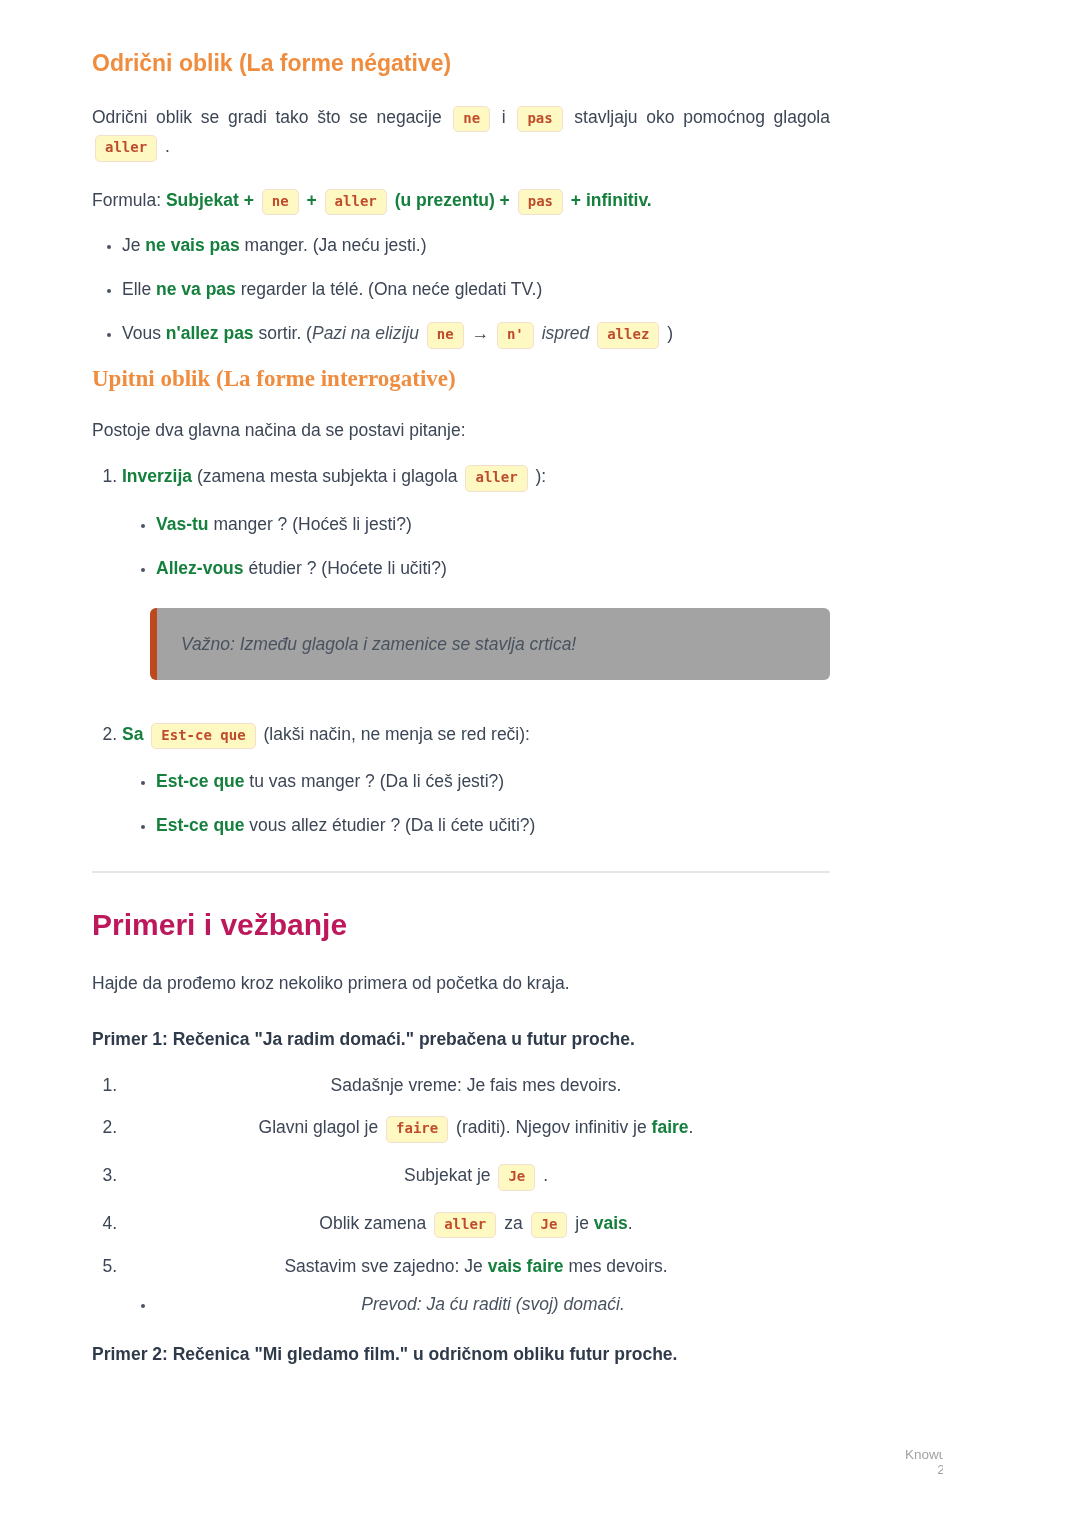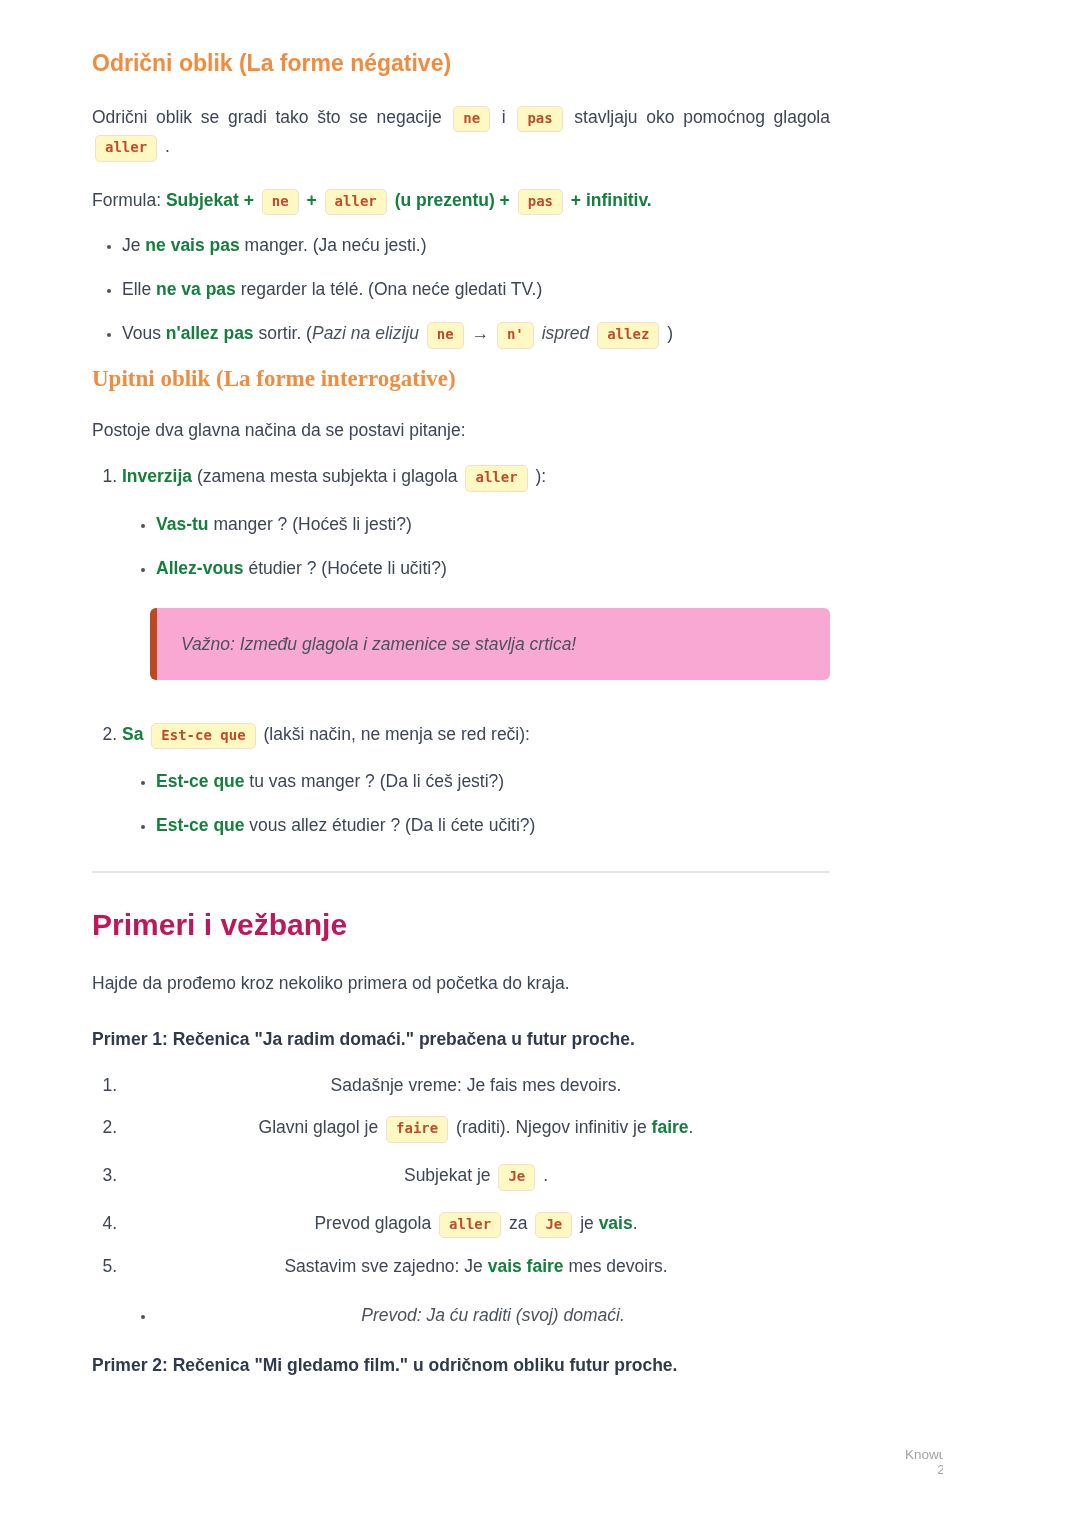--- a/index.html
+++ b/index.html
@@ -43,37 +43,37 @@
   ul.bullets > li::marker { color:#4a5361; font-size:14px; }
 
   ol.main { list-style:decimal; padding-left:30px; margin:14px 0 0 0; }
   ol.main > li { font-size:17.5px; line-height:2.15; margin-bottom:0; }
   ul.nested { list-style:disc; padding-left:34px; margin-top:14px; }
   ul.nested > li { font-size:17.5px; line-height:1.6; margin-bottom:16px; }
   ul.nested > li::marker { color:#4a5361; font-size:14px; }
 
   .callout {
     margin:26px 0 36px 28px; width:680px;
-    background:#f9a8d4; border-left:7px solid #bd4a1f; border-radius:6px;
+    background:#a3a3a3; border-left:7px solid #bd4a1f; border-radius:6px;
     padding:22px 24px; font-size:17.5px; font-style:italic; color:#49525f;
     line-height:1.6;
   }
 
   hr.rule { border:none; border-top:2px solid #e6e6e6; margin:32px 0 0 0; }
 
   p.intro2 { margin-bottom:0; }
   p.intro3 { margin-bottom:28px; }
   p.primer { font-weight:700; color:#2f3a4a; font-size:17.5px; line-height:1.6; }
   p.primer1 { margin-bottom:18px; }
   p.primer2 { margin-top:22px; }
 
   ol.steps { list-style:decimal; padding-left:30px; margin:12px 0 0 0;text-align:center; }
   ol.steps > li { font-size:17.5px; line-height:2.15; margin-bottom:10px; }
   ol.steps > li.plainline { line-height:1.6; }
-  ul.note { list-style:disc; padding-left:34px; margin-top:21px; }
+  ul.note { list-style:disc; padding-left:34px; margin-top:10px; }
   ul.note > li { font-size:17.5px; line-height:1.6; }
   ul.note > li::marker { color:#4a5361; font-size:14px; }
 
   .formula { margin-bottom:16px; }
   .intro-neg { margin-bottom:24px; }
 
   .footer {
     position:absolute; left:905px; top:1432px; z-index:5;
     font-size:13.5px; color:#a2a2a2;text-align:right;
   }
@@ -129,21 +129,21 @@
     <h2 class="sec h2-1">Primeri i vežbanje</h2>
 
     <p class="para intro3">Hajde da prođemo kroz nekoliko primera od početka do kraja.</p>
 
     <p class="primer primer1">Primer 1: Rečenica "Ja radim domaći." prebačena u futur proche.</p>
 
     <ol class="steps">
       <li class="plainline"><span class="seg">Sadašnje vreme: Je fais mes devoirs.</span></li>
       <li><span class="seg">Glavni glagol je </span><span class="chip">faire</span><span class="seg"> (raditi). Njegov infinitiv je </span><span class="seg bold">faire</span><span class="seg">.</span></li>
       <li><span class="seg">Subjekat je </span><span class="chip">Je</span><span class="seg"> .</span></li>
-      <li><span class="seg">Prevod glagola </span><span class="chip">aller</span><span class="seg"> za </span><span class="chip">Je</span><span class="seg"> je </span><span class="seg bold">vais</span><span class="seg">.</span></li>
+      <li><span class="seg">Oblik zamena </span><span class="chip">aller</span><span class="seg"> za </span><span class="chip">Je</span><span class="seg"> je </span><span class="seg bold">vais</span><span class="seg">.</span></li>
       <li class="plainline">
         <span><span class="seg">Sastavim sve zajedno: Je </span><span class="seg bold">vais faire</span><span class="seg"> mes devoirs.</span></span>
         <ul class="note">
           <li><span class="seg ital">Prevod: Ja ću raditi (svoj) domaći.</span></li>
         </ul>
       </li>
     </ol>
 
     <p class="primer primer2">Primer 2: Rečenica "Mi gledamo film." u odričnom obliku futur proche.</p>
 

